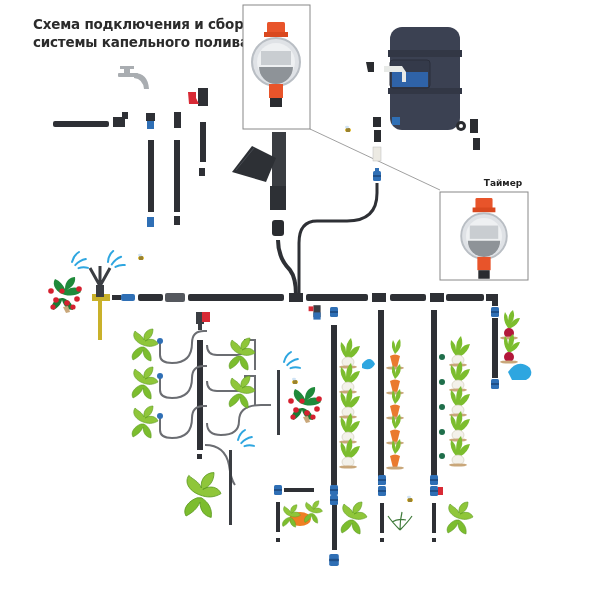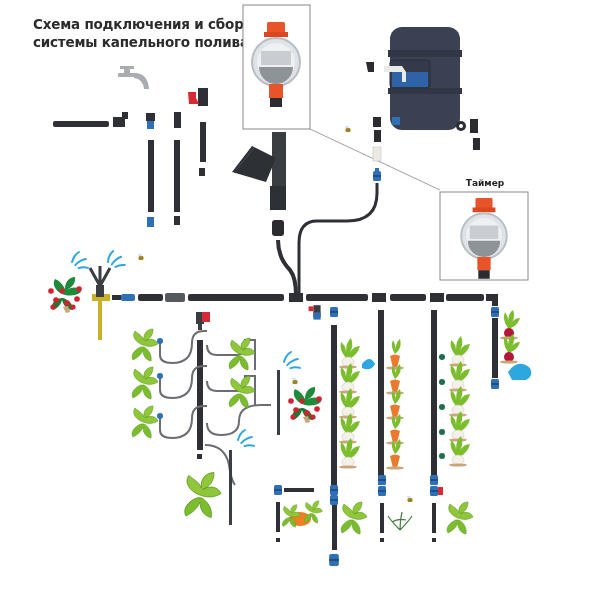--- a/index.html
+++ b/index.html
@@ -1,19 +1,19 @@
 <!DOCTYPE html>
 <html><head>
 <meta charset="utf-8">
 <style>
   html, body { margin: 0; padding: 0; background: #ffffff; }
   body { width: 600px; height: 600px; position: relative; overflow: hidden; font-family: "DejaVu Sans", sans-serif; }
   #title { position: absolute; left: 33px; top: 15px; font-size: 13.5px; font-weight: bold; color: #2b2b2b; line-height: 18px; letter-spacing: -0.2px; }
   #title div { white-space: nowrap; }
-  #timer-label { position: absolute; left: 455px; top: 178px; width: 60px; text-align: center; font-size: 9px; font-weight: bold; color: #222; }
+  #timer-label { position: absolute; left: 473px; top: 178px; width: 60px; text-align: center; font-size: 9px; font-weight: bold; color: #222; }
   svg { position: absolute; left: 0; top: 0; }
 </style>
 </head>
 <body>
 
 <div id="title">
   <div>Схема подключения и сборки</div>
   <div>системы капельного полива</div>
 </div>
 

